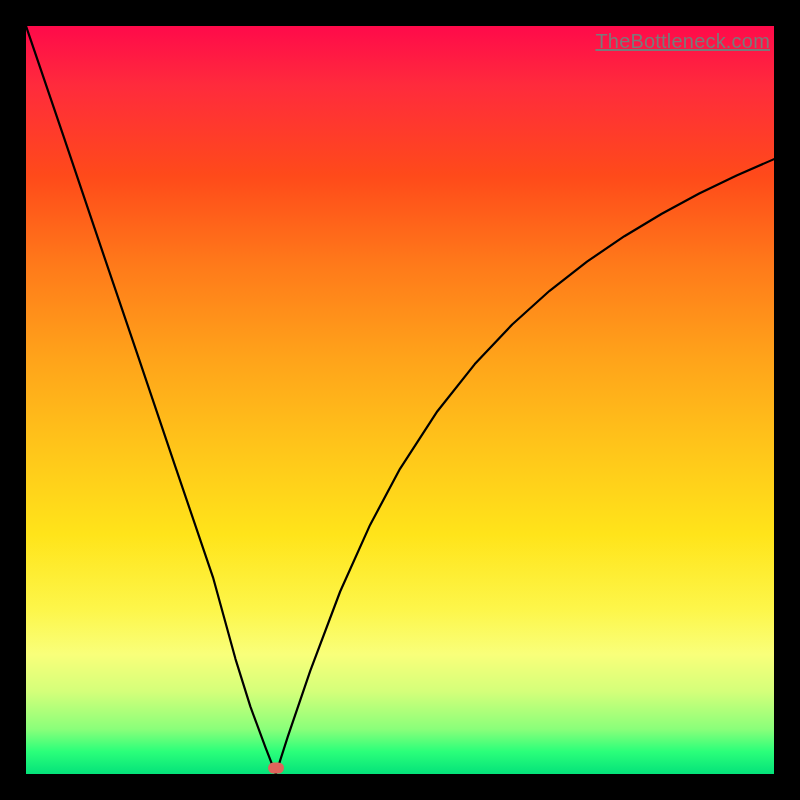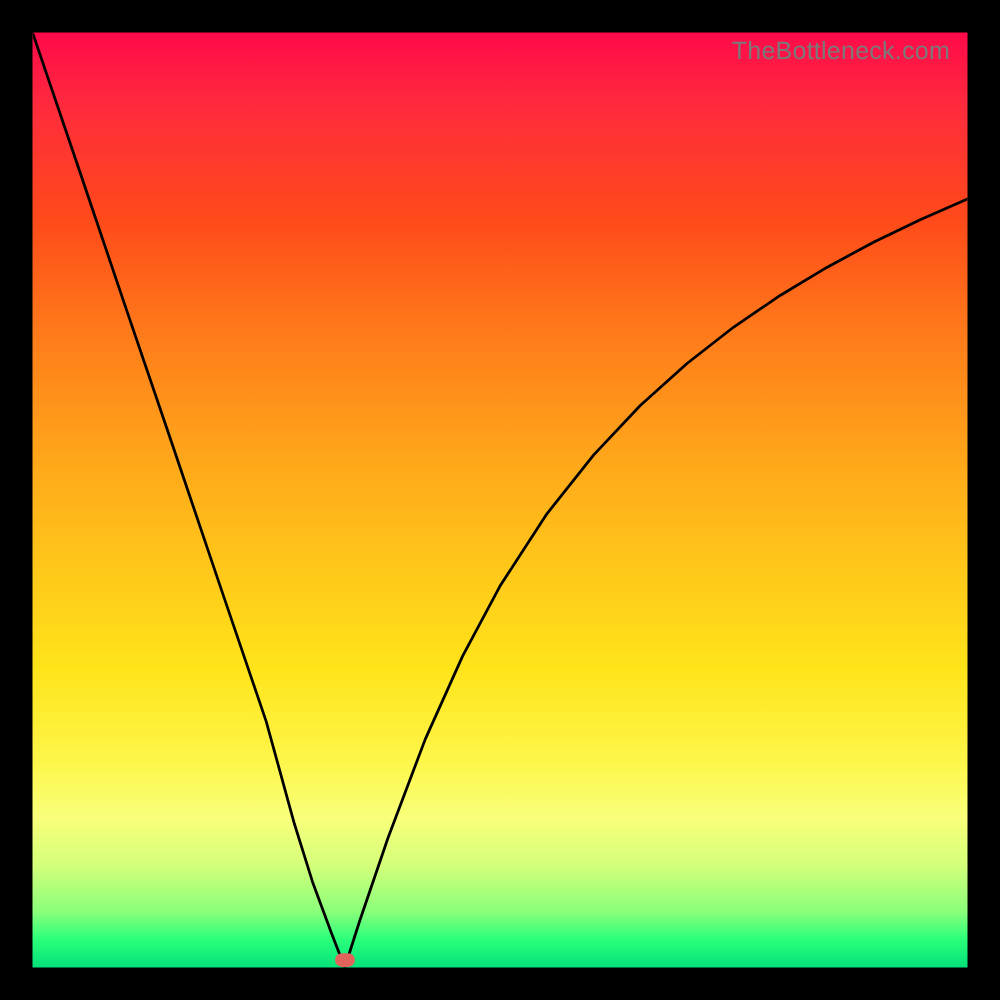--- a/index.html
+++ b/index.html
@@ -28,25 +28,26 @@
       #f9ff7a 84%,
       #d4ff7a 89%,
       #8aff7a 94%,
       #2bff7a 97%,
       #04e27a 100%
     );
   }
   .watermark {
     position: absolute;
     top: 4px;
-    right: 14px;
+    right: 4px;
     font-family: Arial, Helvetica, sans-serif;
     font-size: 20px;
     color: #7a7a7a;
     letter-spacing: 0.2px;
+    text-decoration: underline;
   }
   svg.curve {
     position: absolute;
     left: 0; top: 0;
     width: 100%; height: 100%;
   }
   .marker {
     position: absolute;
     width: 16px;
     height: 11px;

